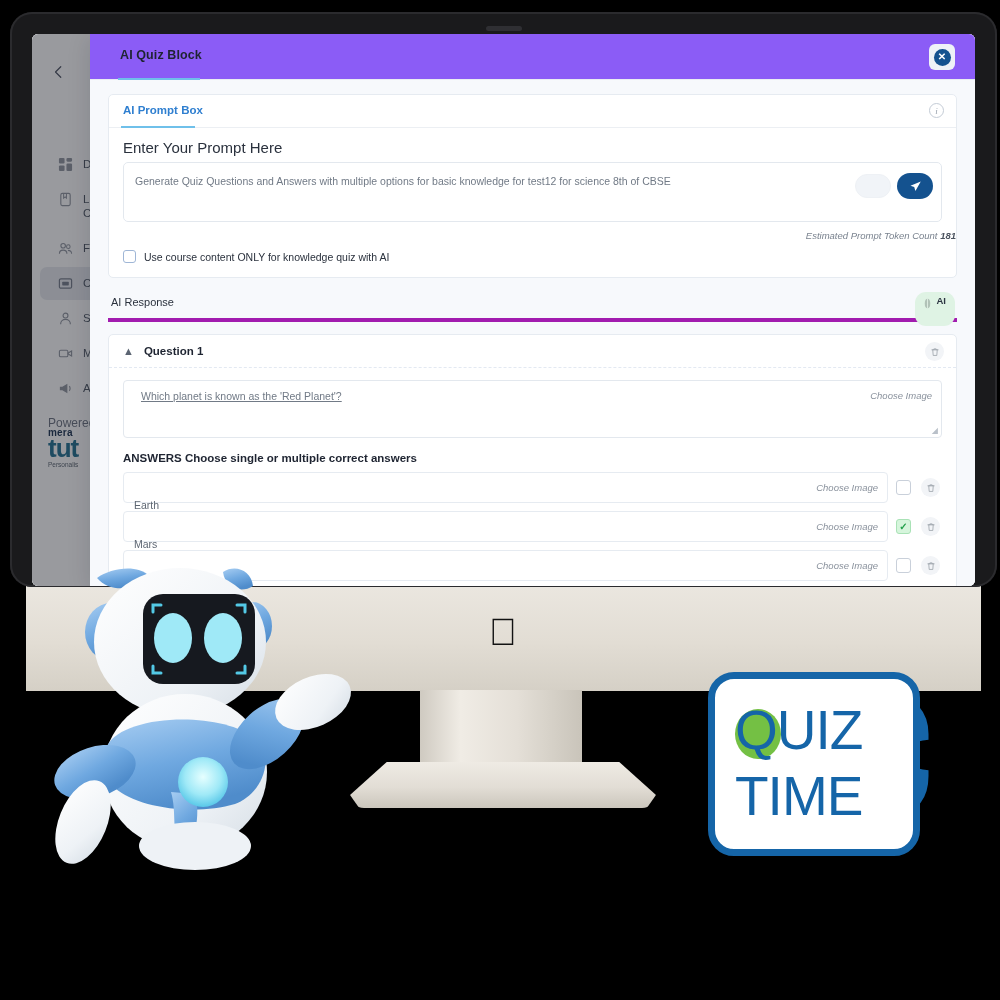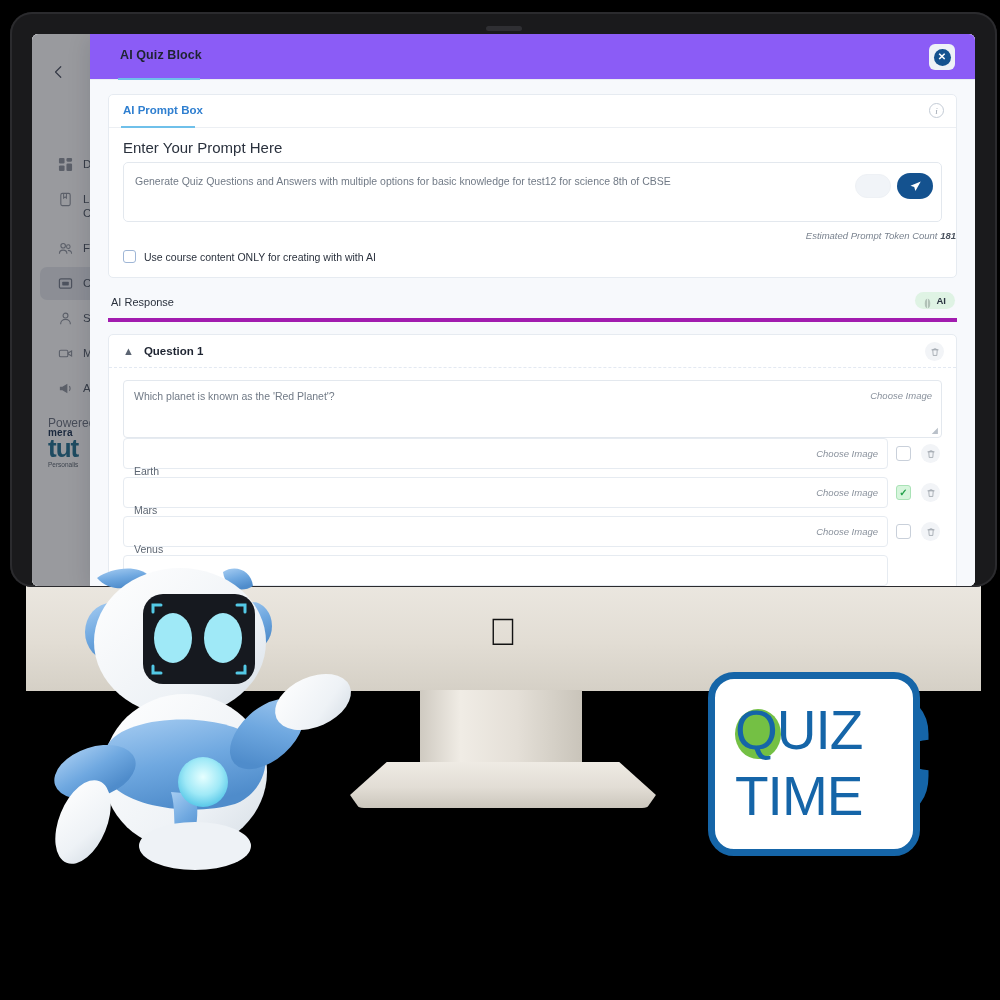--- a/index.html
+++ b/index.html
@@ -187,21 +187,21 @@
   
   .resp-head {
     position: relative; margin-top: 14px; height: 30px;
     border-bottom: 4px solid #a21caf;
     text-align: right;
   }
   .resp-title { position: absolute; left: 3px; top: 4px; font-size: 11px; color: #2a313d; }
   .ai-badge {
     position: absolute; right: 2px; top: 0px;
     display: flex; align-items: center; gap: 4px;
-    background: #dff3e4; border-radius: 11px; padding: 3px 9px 3px 7px;
+    background: #dff3e4; border-radius: 11px; padding: 3px 9px 20px 7px;
   }
   .ai-badge-ico { width: 11px; height: 11px; opacity: .65; }
   .ai-badge-txt { font-size: 9.5px; color: #2b3340; font-weight: 600; }
 
   .q-card { margin-top: 12px; background: #fff; border: 1px solid #e6ebf1; border-radius: 5px; }
   .q-head {
     position: relative; height: 33px; border-bottom: 1px dashed #e3e9f2;
     display: flex; align-items: center; gap: 10px; padding-left: 14px;
   }
   .chev-up { color: #5b6472; font-size: 11px; line-height: 1; }
@@ -210,21 +210,21 @@
     position: absolute; right: 12px; top: 7px;
     width: 19px; height: 19px; border-radius: 50%; background: #f2f4f7;
     display: flex; align-items: center; justify-content: center;
   }
   .q-trash svg, .a-trash svg { width: 10px; height: 10px; }
 
   .q-textarea {
     position: relative; margin: 12px 14px 0 14px; height: 58px;
     border: 1px solid #e3e8ee; border-radius: 4px; background: #fff;
   }
-  .q-textarea .qt { position: absolute; left: 10px; top: 9px; font-size: 10.5px; color: #717a86; }
+  .q-textarea .qt { position: absolute; left: 17px; top: 9px; font-size: 10.5px; color: #717a86; text-decoration: underline; }
   .choose-img {
     position: absolute; right: 9px; top: 9px;
     font-size: 9.5px; font-style: italic; color: #8a929d;
   }
   .resize-grip { position: absolute; right: 3px; bottom: 2px; font-size: 8px; color: #b9c0c9; }
 
   .ans-title {
     margin: 14px 0 8px 14px; font-size: 11.5px; font-weight: 700; color: #1e2431;
   }
   .ans-row {
@@ -415,21 +415,21 @@
               </div>
             </div>
 
             <div class="token-line">
               <span>Estimated Prompt Token Count</span>
               <b>181</b>
             </div>
 
             <div class="chk-row">
               <span class="chk-box"></span>
-              <span class="chk-text">Use course content ONLY for creating with with AI</span>
+              <span class="chk-text">Use course content ONLY for knowledge quiz with AI</span>
             </div>
           </div>
 
           <div class="resp-head">
             <div class="resp-title">AI Response</div>
             <div class="ai-badge">
               <span class="ai-badge-ico">
                 <svg viewBox="0 0 16 16">
                     <ellipse cx="8" cy="8" rx="4" ry="7" fill="#9aa8a0"></ellipse>
                     <path d="M8 1v14" stroke="#e8f3ea" stroke-width="1.2"></path>
@@ -449,20 +449,21 @@
                   </svg>
               </span>
             </div>
 
             <div class="q-textarea">
               <span class="qt">Which planet is known as the 'Red Planet'?</span>
               <span class="choose-img">Choose Image</span>
               <span class="resize-grip">◢</span>
             </div>
 
+            <div class="ans-title">ANSWERS Choose single or multiple correct answers</div>
 
             <div class="ans-row">
               <div class="ans-box">
                 <span class="ans-text">Earth</span>
                 <span class="choose-img">Choose Image</span>
               </div>
               <span class="ans-chk"></span>
               <span class="a-trash">
                 <svg viewBox="0 0 16 16">
                     <path d="M3 4.5h10M6.2 4.5V3h3.6v1.5M4.4 4.5l.7 9h5.8l.7-9" fill="none" stroke="#8d949e" stroke-width="1.1" stroke-linecap="round"></path>

